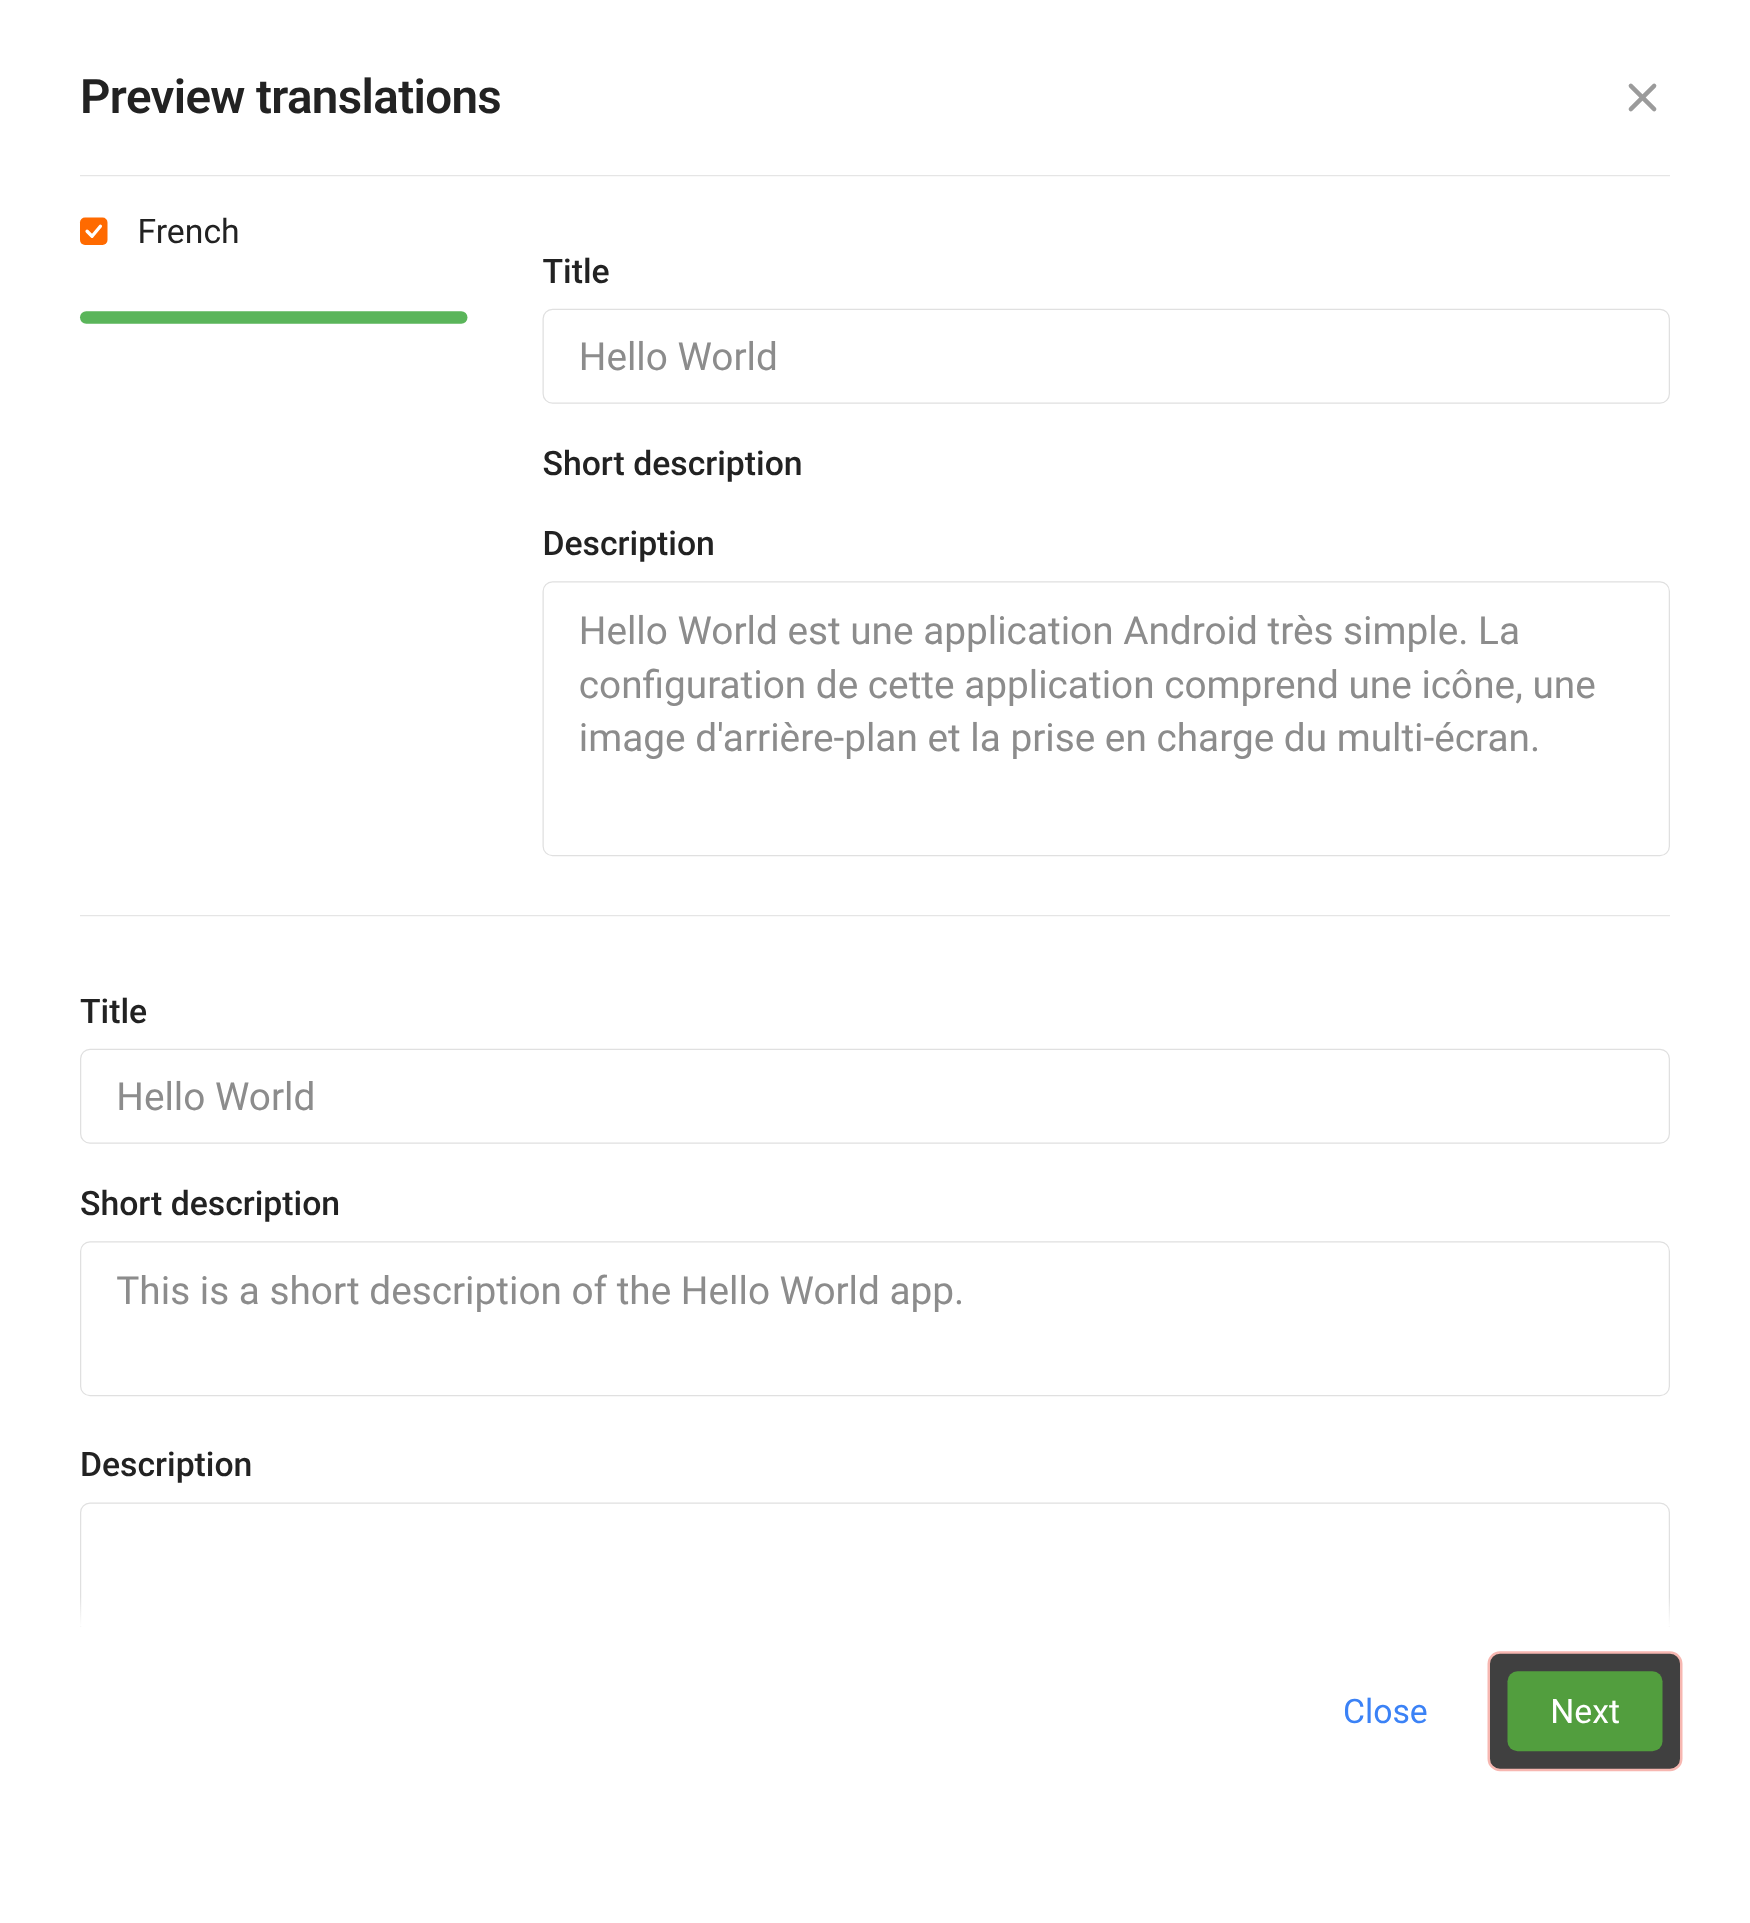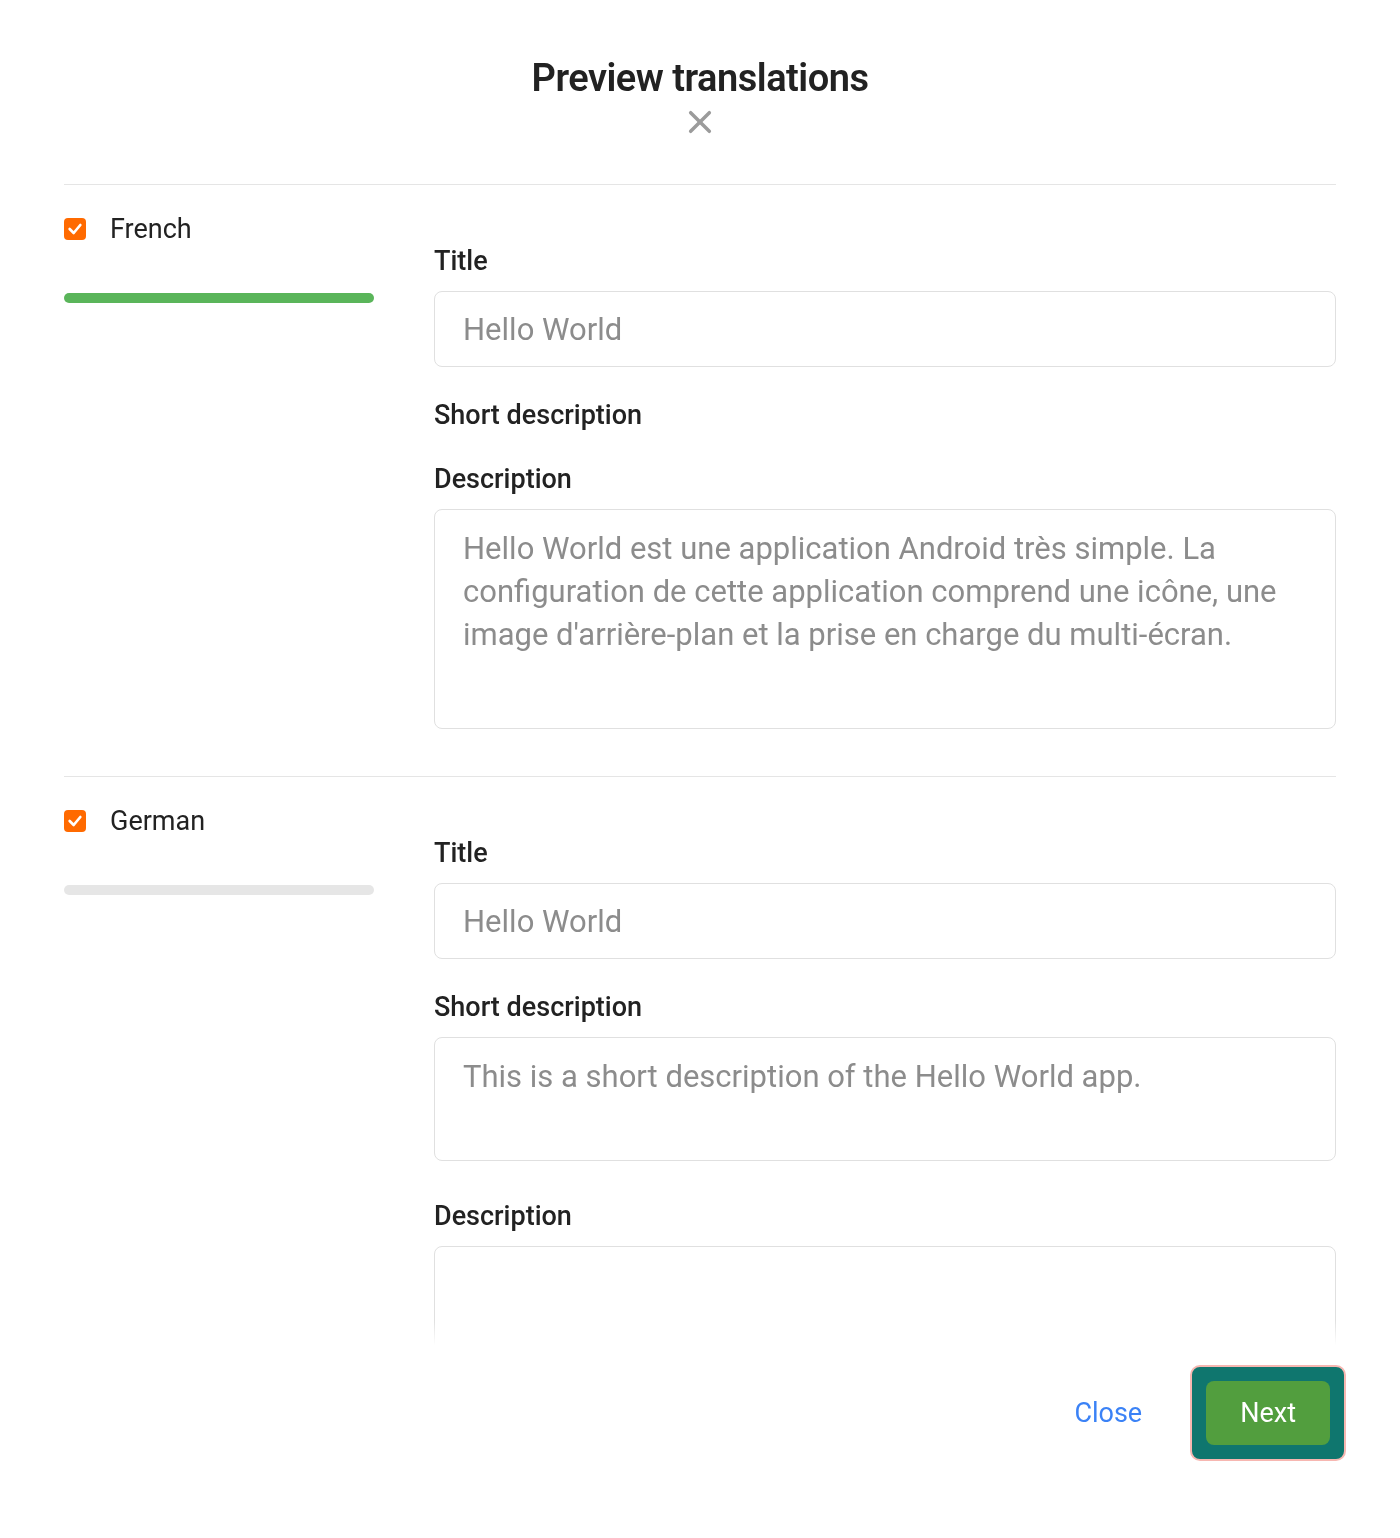--- a/index.html
+++ b/index.html
@@ -10,21 +10,20 @@
       color: #2a2a2a;
       background: #fff;
       width: 1400px;
     }
     .container { width: 1400px; padding: 0; position: relative; }
 
     
     .header {
       display: flex; justify-content: space-between; align-items: center;
       padding: 56px 64px 40px 64px;
-      flex-direction: column;
     }
     .header-title {
       font-size: 38px; font-weight: 600; color: #222; letter-spacing: -0.5px;
     }
     .close-x {
       cursor: pointer; color: #9b9b9b; padding: 8px;
       display: flex; align-items: center; justify-content: center;
     }
     .close-x svg { width: 28px; height: 28px; display: block; }
 
@@ -96,21 +95,21 @@
     .footer {
       display: flex; justify-content: flex-end; align-items: center;
       gap: 40px;
       padding: 20px 54px 54px 54px;
     }
     .close-btn {
       font-size: 27px; color: #3b82f6; cursor: pointer; padding: 10px 8px;
     }
     .next-wrap {
       border: 2px solid #f7b7b1;
-      background: #0f766e;
+      background: #404040;
       border-radius: 10px;
       padding: 14px;
       text-align: center;
     }
     .next-btn {
       background: #529e3e; color: #fff;
       border-radius: 8px;
       font-size: 27px;
       padding: 16px 34px;
       cursor: pointer;
@@ -161,31 +160,20 @@
 
           <div class="field">
             <div class="field-label">Description</div>
             <textarea class="textarea big" rows="4" style="">Hello World est une application Android très simple. La configuration de cette application comprend une icône, une image d'arrière-plan et la prise en charge du multi-écran.</textarea>
           </div>
 
         </div>
       </div>
 
       <div class="lang-block">
-        <div class="lang-side">
-          <div class="lang-row">
-            <span class="chk">
-              <svg viewBox="0 0 24 24" fill="none" stroke="#fff" stroke-width="4" stroke-linecap="round" stroke-linejoin="round">
-                <polyline points="4 12 10 18 20 6"></polyline>
-              </svg>
-            </span>
-            <span class="lang-name">German</span>
-          </div>
-          <div class="progress"></div>
-        </div>
         <div class="fields">
 
           <div class="field">
             <div class="field-label">Title</div>
             <input class="input" value="Hello World" style="">
           </div>
 
           <div class="field">
             <div class="field-label">Short description</div>
             <textarea class="textarea" rows="2" style="">This is a short description of the Hello World app.</textarea>

